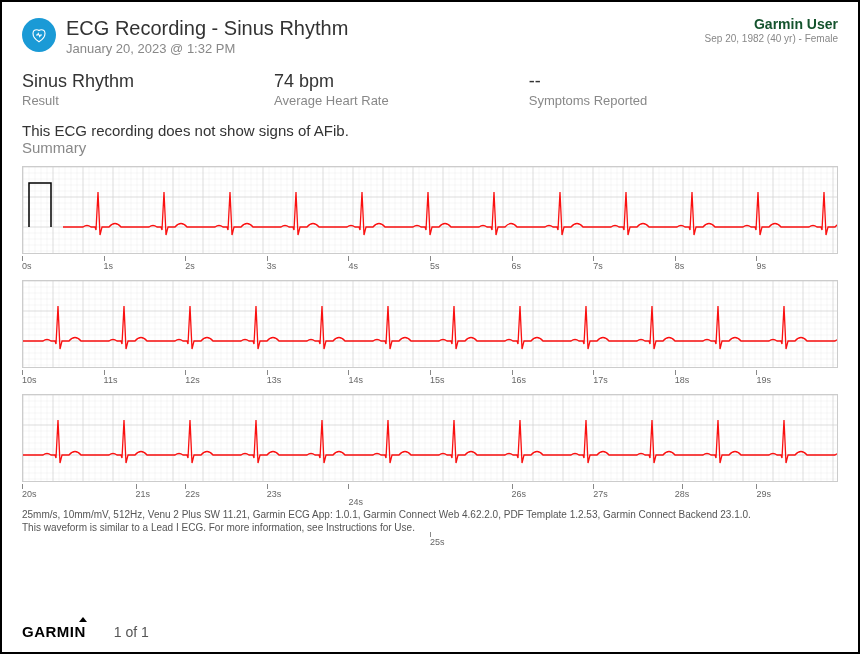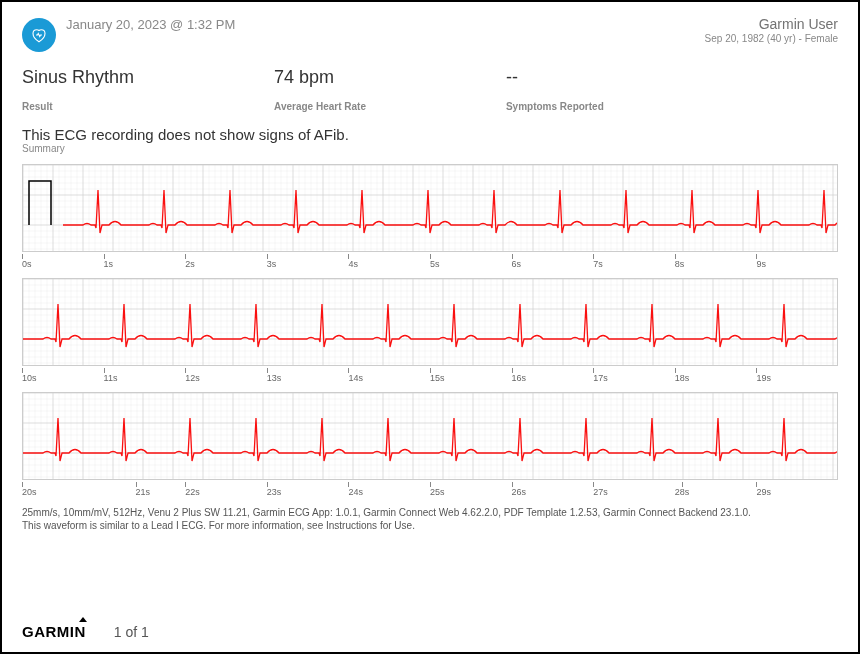--- a/index.html
+++ b/index.html
@@ -13,28 +13,28 @@
       color: #333;
       position: relative;
     }
     .header { display: flex; align-items: flex-start; justify-content: space-between; margin-bottom: 15px; }
     .header-left { display: flex; align-items: flex-start; gap: 10px; }
     .heart-icon { width: 34px; height: 34px; background: #1a9ad6; border-radius: 50%; display: flex; align-items: center; justify-content: center; margin-top: 2px; }
     .heart-icon svg { width: 18px; height: 18px; fill: #fff; }
     .title-block h1 { font-size: 20px; font-weight: 400; color: #333; line-height: 1.2; }
     .title-block .date { font-size: 13px; color: #888; margin-top: 1px; }
     .header-right { text-align: right; }
-    .user-name { font-size: 14px; font-weight: 400; color: #737373; }
+    .user-name { font-size: 14px; font-weight: 700; color: #14532d; }
     .user-meta { font-size: 10px; color: #888; margin-top: 1px; }
     .stats-row { display: flex; gap: 140px; margin-bottom: 14px; }
     .stat-block .stat-val { font-size: 18px; color: #333; line-height: 1.2; }
-    .stat-block .stat-label { font-size: 10px; color: #888; margin-top: 12px; font-weight: bold; }
+    .stat-block .stat-label { font-size: 13px; color: #888; margin-top: 0px; }
     .summary-block { margin-bottom: 10px; }
     .summary-text { font-size: 15px; color: #333; }
-    .summary-label { font-size: 10px; color: #888; margin-top: 0px; }
+    .summary-label { font-size: 15px; color: #888; margin-top: 0px; }
     .strip { border: 1px solid #ccc; margin-bottom: 2px; position: relative; height: 88px; }
     .strip svg { display: block; width: 100%; height: 100%; }
     .ticks { display: flex; margin-bottom: 8px; height: 16px; position: relative; font-size: 9px; color: #666; }
     .tick { position: absolute; display: flex; flex-direction: column; align-items: flex-start; }
     .tick-line { width: 1px; height: 5px; background: #888; margin-bottom: 0px; }
     .tick-label { transform: translateX(0); }
     .footnote { font-size: 10px; color: #555; line-height: 1.35; margin-top: 3px; }
     .footer { position: absolute; bottom: 12px; left: 20px; right: 20px; display: flex; justify-content: space-between; align-items: flex-end; }
     .footer-left { font-size: 10px; color: #555; line-height: 1.4; }
     .footer-right { display: flex; align-items: baseline; gap: 28px; }
@@ -48,20 +48,21 @@
 <body>
 
 <div class="header">
   <div class="header-left">
     <div class="heart-icon">
       <svg viewBox="0 0 24 24">
           <path d="M12 21s-8-5-8-11c0-2.8 2.2-5 5-5 1.7 0 3 .9 3 .9S13.3 5 15 5c2.8 0 5 2.2 5 5 0 6-8 11-8 11z M8 12h2l1-2 2 4 1-2h2" fill="none" stroke="#fff" stroke-width="1.5"></path>
         </svg>
     </div>
     <div class="title-block">
+      <h1>ECG Recording - Sinus Rhythm</h1>
       <div class="date">January 20, 2023 @ 1:32 PM</div>
     </div>
   </div>
   <div class="header-right">
     <div class="user-name">Garmin User</div>
     <div class="user-meta">Sep 20, 1982 (40 yr) - Female</div>
   </div>
 </div>
 
 <div class="stats-row">
@@ -741,25 +742,25 @@
         <div class="tick-label">21s</div>
       </div>
       <div class="tick" style="left: 20%;">
         <div class="tick-line"></div>
         <div class="tick-label">22s</div>
       </div>
       <div class="tick" style="left: 30%;">
         <div class="tick-line"></div>
         <div class="tick-label">23s</div>
       </div>
-      <div class="tick" style="left: 40%;">
+      <div class="tick" style="left: 40%; gap: 8px;">
         <div class="tick-line"></div>
         <div class="tick-label">24s</div>
       </div>
-      <div class="tick" style="left: 50%;">
+      <div class="tick" style="left: 50%; margin-top: 48px;">
         <div class="tick-line"></div>
         <div class="tick-label">25s</div>
       </div>
       <div class="tick" style="left: 60%;">
         <div class="tick-line"></div>
         <div class="tick-label">26s</div>
       </div>
       <div class="tick" style="left: 70%;">
         <div class="tick-line"></div>
         <div class="tick-label">27s</div>

